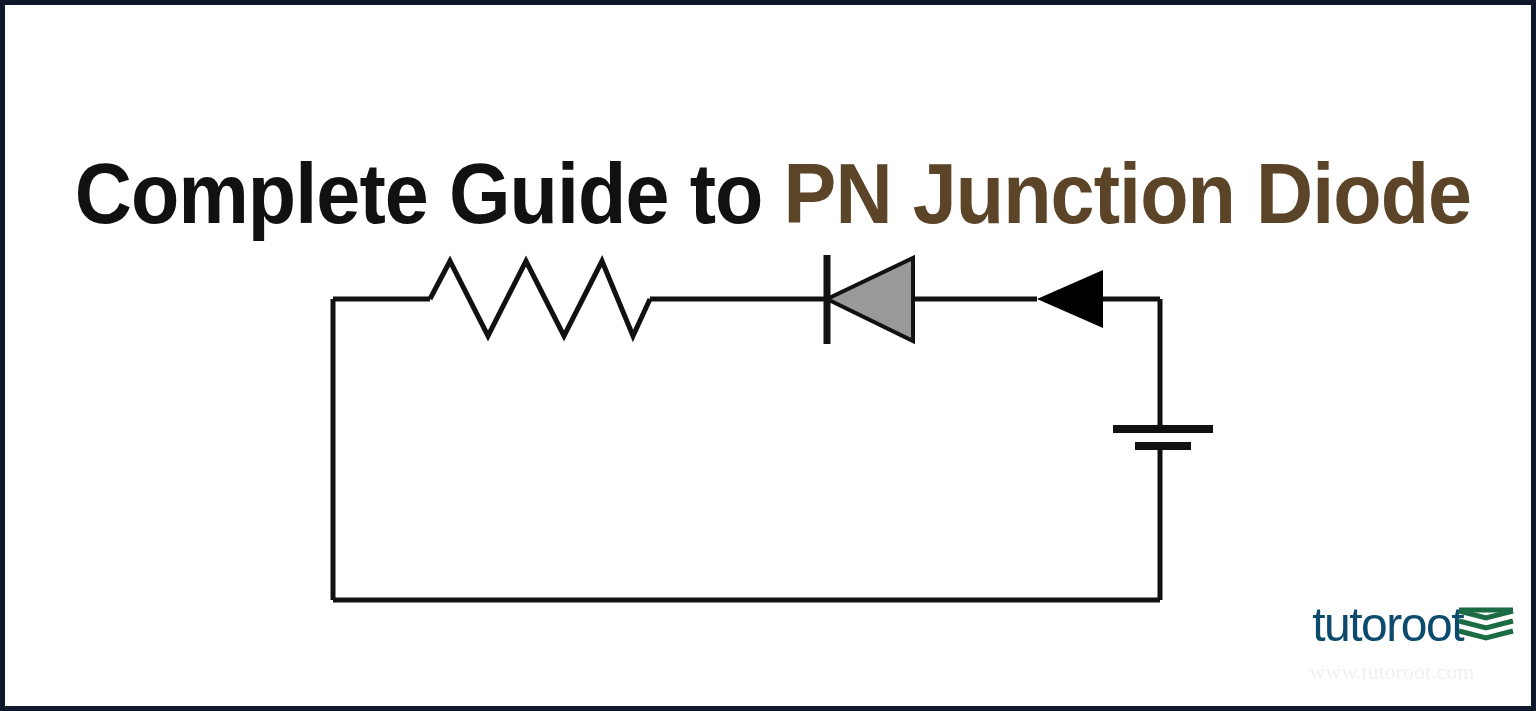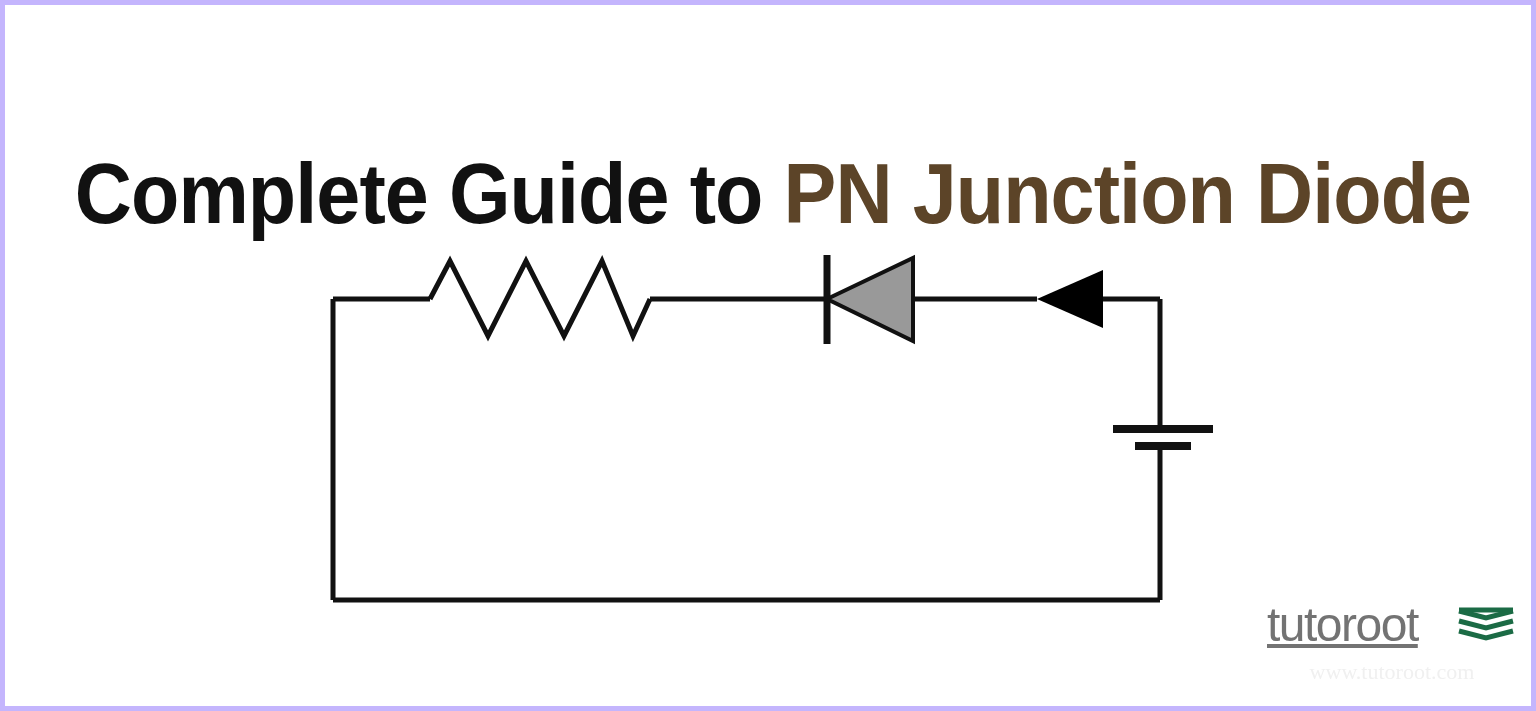--- a/index.html
+++ b/index.html
@@ -9,21 +9,21 @@
   }
   body {
     font-family: "Liberation Sans", sans-serif;
   }
   #infographic {
     position: relative;
     width: 1536px;
     height: 711px;
     background: #ffffff;
     box-sizing: border-box;
-    border: 5px solid #c4b5fd;
+    border: 5px solid #0f172a;
     overflow: hidden;
   }
   
   #title {
     position: absolute;
     left: 0;
     top: 82px;
     width: 1536px;
     text-align: center;
     font-family: "Liberation Sans Narrow", "Liberation Sans", sans-serif;
@@ -65,29 +65,28 @@
     font-size: 22px;
     letter-spacing: 0px;
     color: #f0f0f0;
     white-space: nowrap;
   }
   #logo-wordmark {
     position: absolute;
     left: 0;
     top: 0px;
     width: 196px;
-    text-align: left;
+    text-align: right;
     font-family: "Liberation Sans", sans-serif;
     font-weight: normal;
     font-size: 48px;
     line-height: 48px;
     letter-spacing: -1.5px;
-    color: #737373;
+    color: #0c4a6e;
     white-space: nowrap;
-    text-decoration: underline;
   }
   #logo-mark {
     position: absolute;
     left: 190px;
     top: 4px;
     width: 60px;
     height: 42px;
   }
   #logo-tagline {
     position: absolute;

